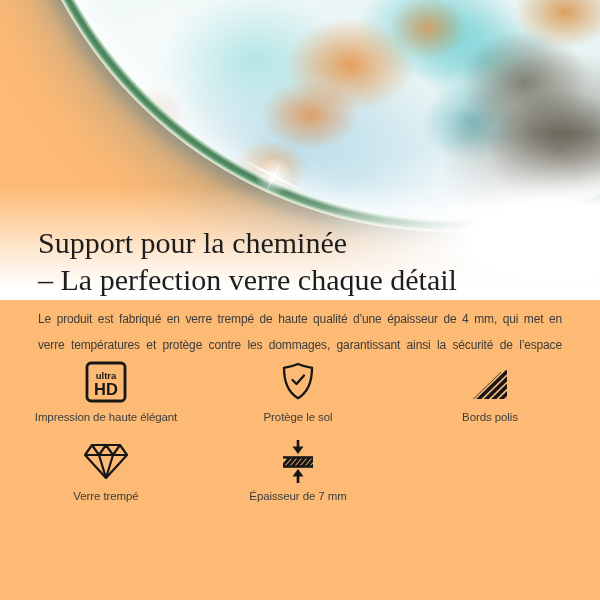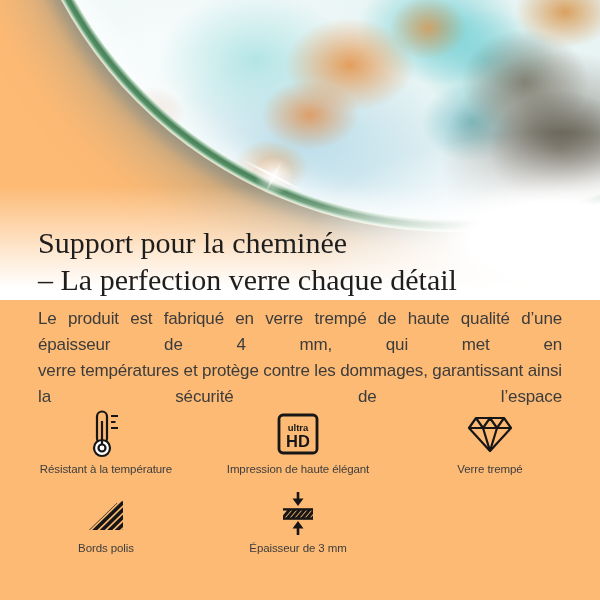--- a/index.html
+++ b/index.html
@@ -46,21 +46,21 @@
         background:linear-gradient(90deg, rgba(255,255,255,0), rgba(255,255,255,.95) 32%, #fff 50%,
         rgba(255,255,255,.95) 68%, rgba(255,255,255,0));}
   .sparkle::after{content:"";position:absolute;left:34.7px;top:3px;width:2.6px;height:34px;
         background:linear-gradient(180deg, rgba(255,255,255,0), #fff 50%, rgba(255,255,255,0));}
 
   
   .content{position:relative;z-index:2;padding:0 38px;}
   .title{margin:0;padding-top:224px;font-family:"Liberation Serif",serif;font-weight:400;
         font-size:30px;line-height:37px;color:#1e1e1e;}
   .h-line{display:block;}
-  .para{margin-top:8px;font-size:17px;line-height:26px;letter-spacing:-0.15px;color:#3c3c3c;}
+  .para{margin-top:8px;font-size:12px;line-height:26px;letter-spacing:-0.15px;color:#3c3c3c;}
   .pline{white-space:nowrap;}
   .pline.just{white-space:normal;text-align:justify;text-align-last:justify;}
 
   
   .features{position:relative;z-index:2;margin:0 0 0 10px;width:578px;display:grid;
         grid-template-columns:192px 192px 192px;row-gap:13px;}
   .feature{display:flex;flex-direction:column;align-items:center;}
   .icon-box{height:48px;display:flex;align-items:center;justify-content:flex-start;}
   .flabel{margin-top:4px;font-size:11.5px;line-height:14px;letter-spacing:-0.1px;color:#3d3d3d;}
   svg{display:block;}
@@ -85,59 +85,40 @@
       <span class="h-line">– La perfection verre chaque détail</span>
     </h1>
     <div class="para">
       <div class="pline just">Le produit est fabriqué en verre trempé de haute qualité d’une épaisseur de 4 mm, qui met en</div>
       <div class="pline just">verre températures et protège contre les dommages, garantissant ainsi la sécurité de l’espace</div>
     </div>
   </div>
 
   <div class="features">
 
-    <div class="feature">
-      <div class="icon-box">
-        <svg width="32" height="48" viewBox="0 0 32 48" fill="none" stroke="#161616" stroke-width="2.2">
-          <rect x="7" y="1.5" width="10" height="32" rx="5"></rect>
-          <circle cx="12" cy="38" r="8" fill="#fff"></circle>
-          <line x1="12" y1="11" x2="12" y2="34.5"></line>
-          <circle cx="12" cy="38" r="3.5"></circle>
-          <g stroke-width="2">
-            <line x1="21" y1="6" x2="28" y2="6"></line>
-            <line x1="21" y1="12" x2="25.5" y2="12"></line>
-            <line x1="21" y1="18" x2="28" y2="18"></line>
-          </g>
-        </svg>
-      </div>
-      <div class="flabel">Résistant à la température</div>
-    </div>
 
     <div class="feature">
       <div class="icon-box">
         <svg width="44" height="44" viewBox="0 0 44 44">
           <rect x="3" y="3" width="38" height="38" rx="4" fill="none" stroke="#161616" stroke-width="2.8"></rect>
           <text x="22" y="19" text-anchor="middle" font-family="Liberation Sans, sans-serif" font-size="9.5" font-weight="700" fill="#161616">ultra</text>
           <text x="22" y="35" text-anchor="middle" font-family="Liberation Sans, sans-serif" font-size="16.5" font-weight="700" fill="#161616">HD</text>
         </svg>
       </div>
       <div class="flabel">Impression de haute élégant</div>
     </div>
 
-
     <div class="feature">
       <div class="icon-box">
-        <svg width="46" height="40" viewBox="0 0 46 40" fill="none" stroke="#161616" stroke-width="2.2" stroke-linejoin="round">
-          <path d="M9 4 L37 4 L44 14 L23 37 L2 14 Z"></path>
-          <path d="M9 4 L16 14 L23 4 L30 14 L37 4"></path>
-          <line x1="2" y1="14" x2="44" y2="14"></line>
-          <path d="M16 14 L23 37 M30 14 L23 37"></path>
+        <svg width="40" height="42" viewBox="0 0 40 42" fill="none" stroke="#161616" stroke-width="2.3">
+          <path d="M20 3c4.5 2 9.5 3.2 14 3.8 0 12.5-3.8 24.5-14 30.4C9.8 31.3 6 19.3 6 6.8 10.5 6.2 15.5 5 20 3z" stroke-linejoin="round"></path>
+          <polyline points="14.5,19 18.5,23 26,14.5" stroke-linecap="round" stroke-linejoin="round"></polyline>
         </svg>
       </div>
-      <div class="flabel">Verre trempé</div>
+      <div class="flabel">Protège le sol</div>
     </div>
 
     <div class="feature">
       <div class="icon-box">
         <svg width="40" height="40" viewBox="0 0 40 40">
           <defs>
               <clipPath id="triClip">
                 <path d="M3 37 L37 37 L37 4 Z"></path>
               </clipPath>
             </defs>
@@ -145,20 +126,32 @@
             <line x1="-8" y1="46" x2="30" y2="9"></line>
             <line x1="-0.5" y1="46" x2="37.5" y2="9"></line>
             <line x1="7" y1="46" x2="45" y2="9"></line>
             <line x1="14.5" y1="46" x2="52.5" y2="9"></line>
             <line x1="22" y1="46" x2="60" y2="9"></line>
             <line x1="29.5" y1="46" x2="67.5" y2="9"></line>
           </g>
         </svg>
       </div>
       <div class="flabel">Bords polis</div>
+    </div>
+
+    <div class="feature">
+      <div class="icon-box">
+        <svg width="46" height="40" viewBox="0 0 46 40" fill="none" stroke="#161616" stroke-width="2.2" stroke-linejoin="round">
+          <path d="M9 4 L37 4 L44 14 L23 37 L2 14 Z"></path>
+          <path d="M9 4 L16 14 L23 4 L30 14 L37 4"></path>
+          <line x1="2" y1="14" x2="44" y2="14"></line>
+          <path d="M16 14 L23 37 M30 14 L23 37"></path>
+        </svg>
+      </div>
+      <div class="flabel">Verre trempé</div>
     </div>
 
     <div class="feature">
       <div class="icon-box">
         <svg width="40" height="47" viewBox="0 0 40 47">
           <defs>
               <clipPath id="barClip">
                 <rect x="5" y="20" width="30" height="8"></rect>
               </clipPath>
             </defs>
@@ -174,17 +167,17 @@
           <g stroke="#161616" stroke-width="2.4">
             <line x1="5" y1="19.4" x2="35" y2="19.4"></line>
             <line x1="5" y1="28.6" x2="35" y2="28.6"></line>
           </g>
           <line x1="20" y1="2" x2="20" y2="9" stroke="#161616" stroke-width="2.6"></line>
           <polygon points="14.5,8.5 25.5,8.5 20,16" fill="#161616"></polygon>
           <line x1="20" y1="45" x2="20" y2="38" stroke="#161616" stroke-width="2.6"></line>
           <polygon points="14.5,38.5 25.5,38.5 20,31" fill="#161616"></polygon>
         </svg>
       </div>
-      <div class="flabel">Épaisseur de 3 mm</div>
+      <div class="flabel">Épaisseur de 7 mm</div>
     </div>
 
   </div>
 </div>
 
 </body></html>

